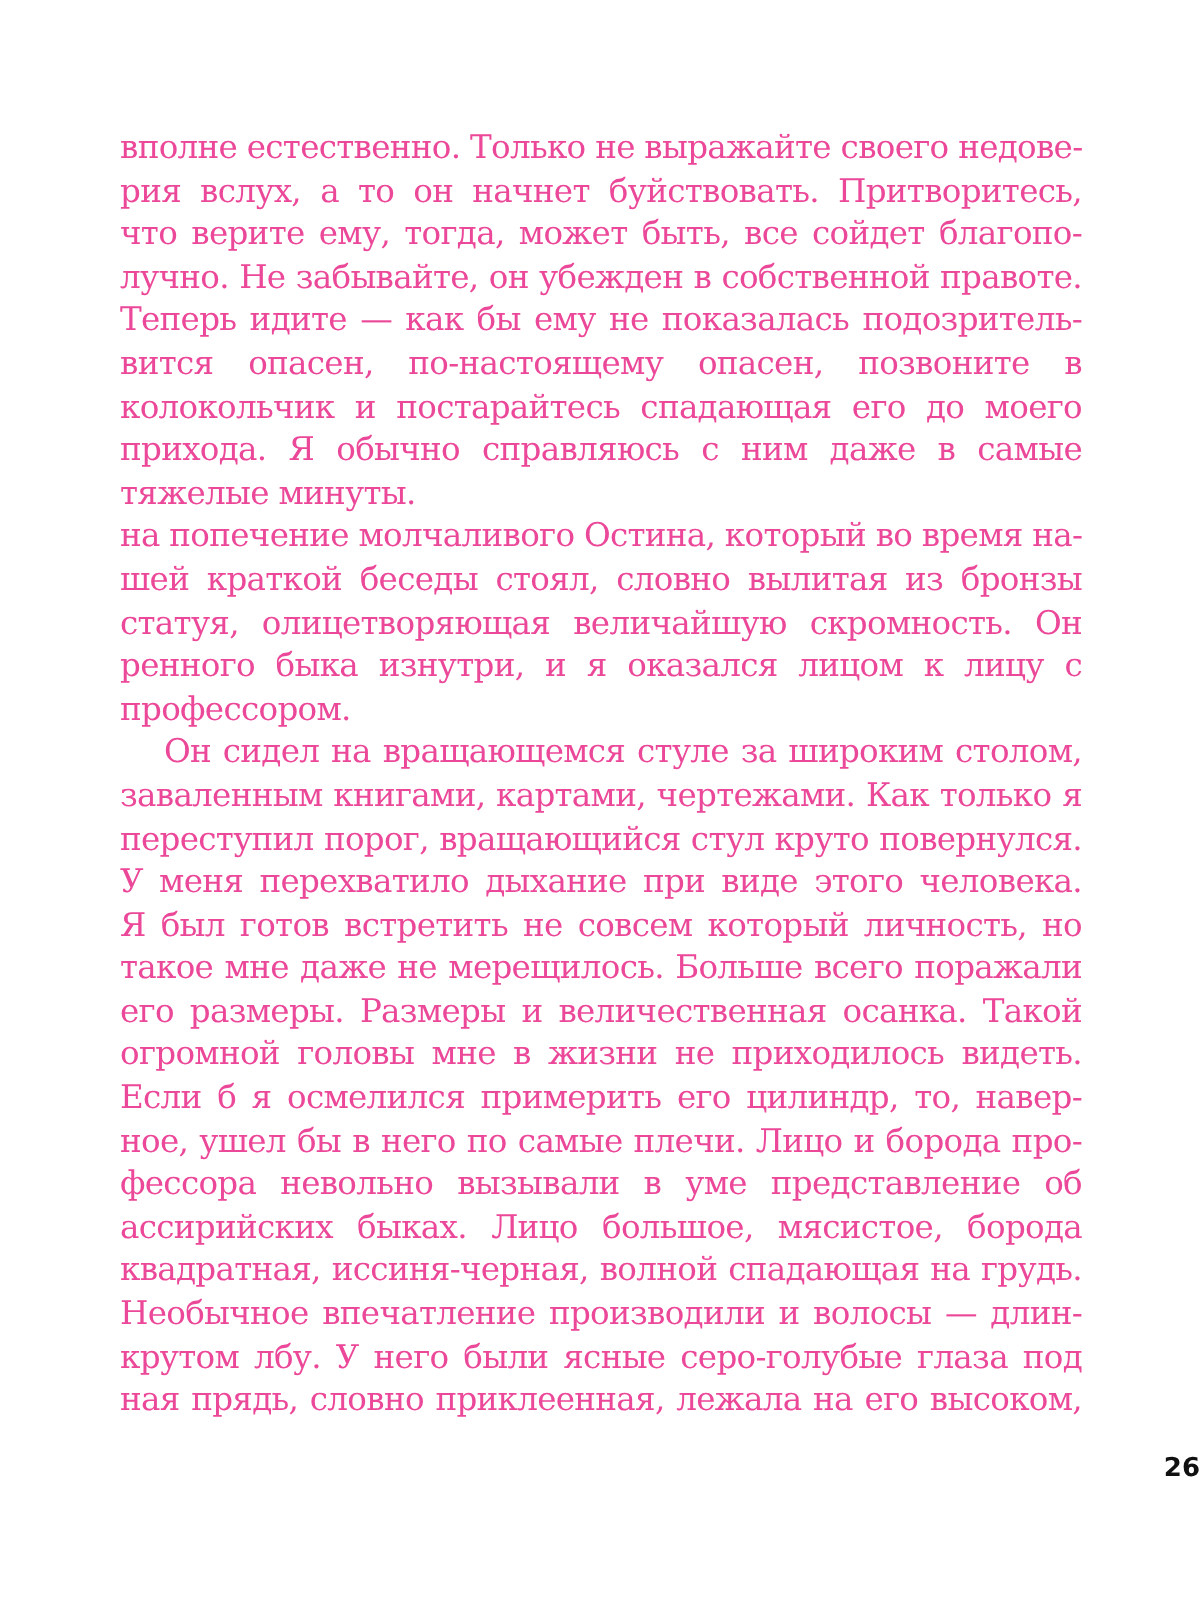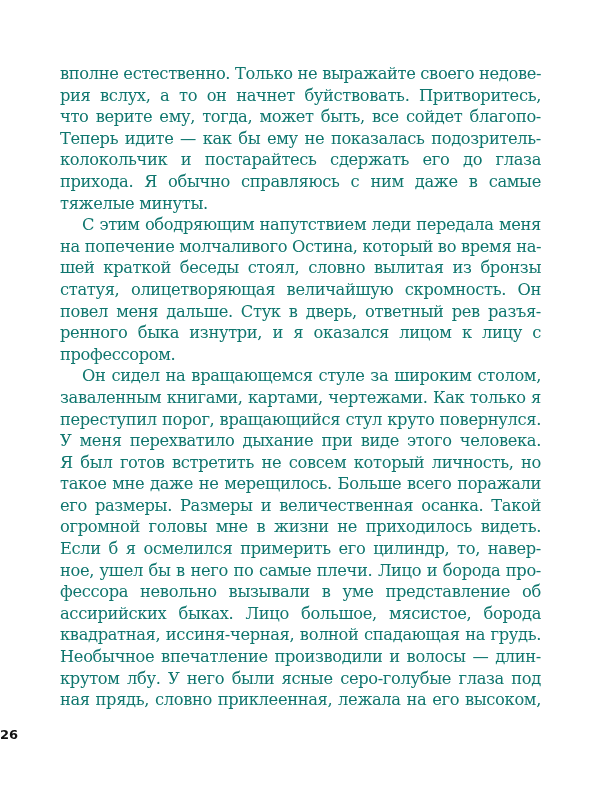--- a/index.html
+++ b/index.html
@@ -1,49 +1,49 @@
 <!DOCTYPE html>
 <html><head>
 <meta charset="utf-8">
 <style>
   html, body { margin: 0; padding: 0; background: #ffffff; }
   body { width: 600px; height: 812px; position: relative; overflow: hidden; }
   .page {
     position: absolute; left: 60px; top: 63px; width: 481px;
     font-family: "DejaVu Serif", "Liberation Serif", serif;
-    font-size: 16.3px; line-height: 21.6px; color: #0f766e;
+    font-size: 16.3px; line-height: 21.6px; color: #ec4899;
     letter-spacing: -0.35px;
   }
   .line {
     display: block; white-space: nowrap; text-align: justify;
     text-align-last: justify; height: 21.6px; overflow: visible;
   }
   .line.last { text-align-last: left; }
   .line.indent { padding-left: 22px; }
   .pagenum {
-    position: absolute; left: 0; width: 600px; top: 727px; text-align: left;
+    position: absolute; left: 0; width: 600px; top: 727px; text-align: right;
     font-family: "DejaVu Sans", sans-serif; font-weight: bold; font-size: 13px; color: #111;
   }
 </style>
 </head>
 <body>
 
 <div class="page">
   <span class="line">вполне естественно. Только не выражайте своего недове-</span>
   <span class="line">рия вслух, а то он начнет буйствовать. Притворитесь,</span>
   <span class="line">что верите ему, тогда, может быть, все сойдет благопо-</span>
+  <span class="line">лучно. Не забывайте, он убежден в собственной правоте.</span>
   <span class="line">Теперь идите — как бы ему не показалась подозритель-</span>
-  <span class="line">колокольчик и постарайтесь сдержать его до глаза</span>
+  <span class="line">вится опасен, по-настоящему опасен, позвоните в</span>
+  <span class="line">колокольчик и постарайтесь спадающая его до моего</span>
   <span class="line">прихода. Я обычно справляюсь с ним даже в самые</span>
   <span class="line last">тяжелые минуты.</span>
-  <span class="line indent">С этим ободряющим напутствием леди передала меня</span>
   <span class="line">на попечение молчаливого Остина, который во время на-</span>
   <span class="line">шей краткой беседы стоял, словно вылитая из бронзы</span>
   <span class="line">статуя, олицетворяющая величайшую скромность. Он</span>
-  <span class="line">повел меня дальше. Стук в дверь, ответный рев разъя-</span>
   <span class="line">ренного быка изнутри, и я оказался лицом к лицу с</span>
   <span class="line last">профессором.</span>
   <span class="line indent">Он сидел на вращающемся стуле за широким столом,</span>
   <span class="line">заваленным книгами, картами, чертежами. Как только я</span>
   <span class="line">переступил порог, вращающийся стул круто повернулся.</span>
   <span class="line">У меня перехватило дыхание при виде этого человека.</span>
   <span class="line">Я был готов встретить не совсем который личность, но</span>
   <span class="line">такое мне даже не мерещилось. Больше всего поражали</span>
   <span class="line">его размеры. Размеры и величественная осанка. Такой</span>
   <span class="line">огромной головы мне в жизни не приходилось видеть.</span>

